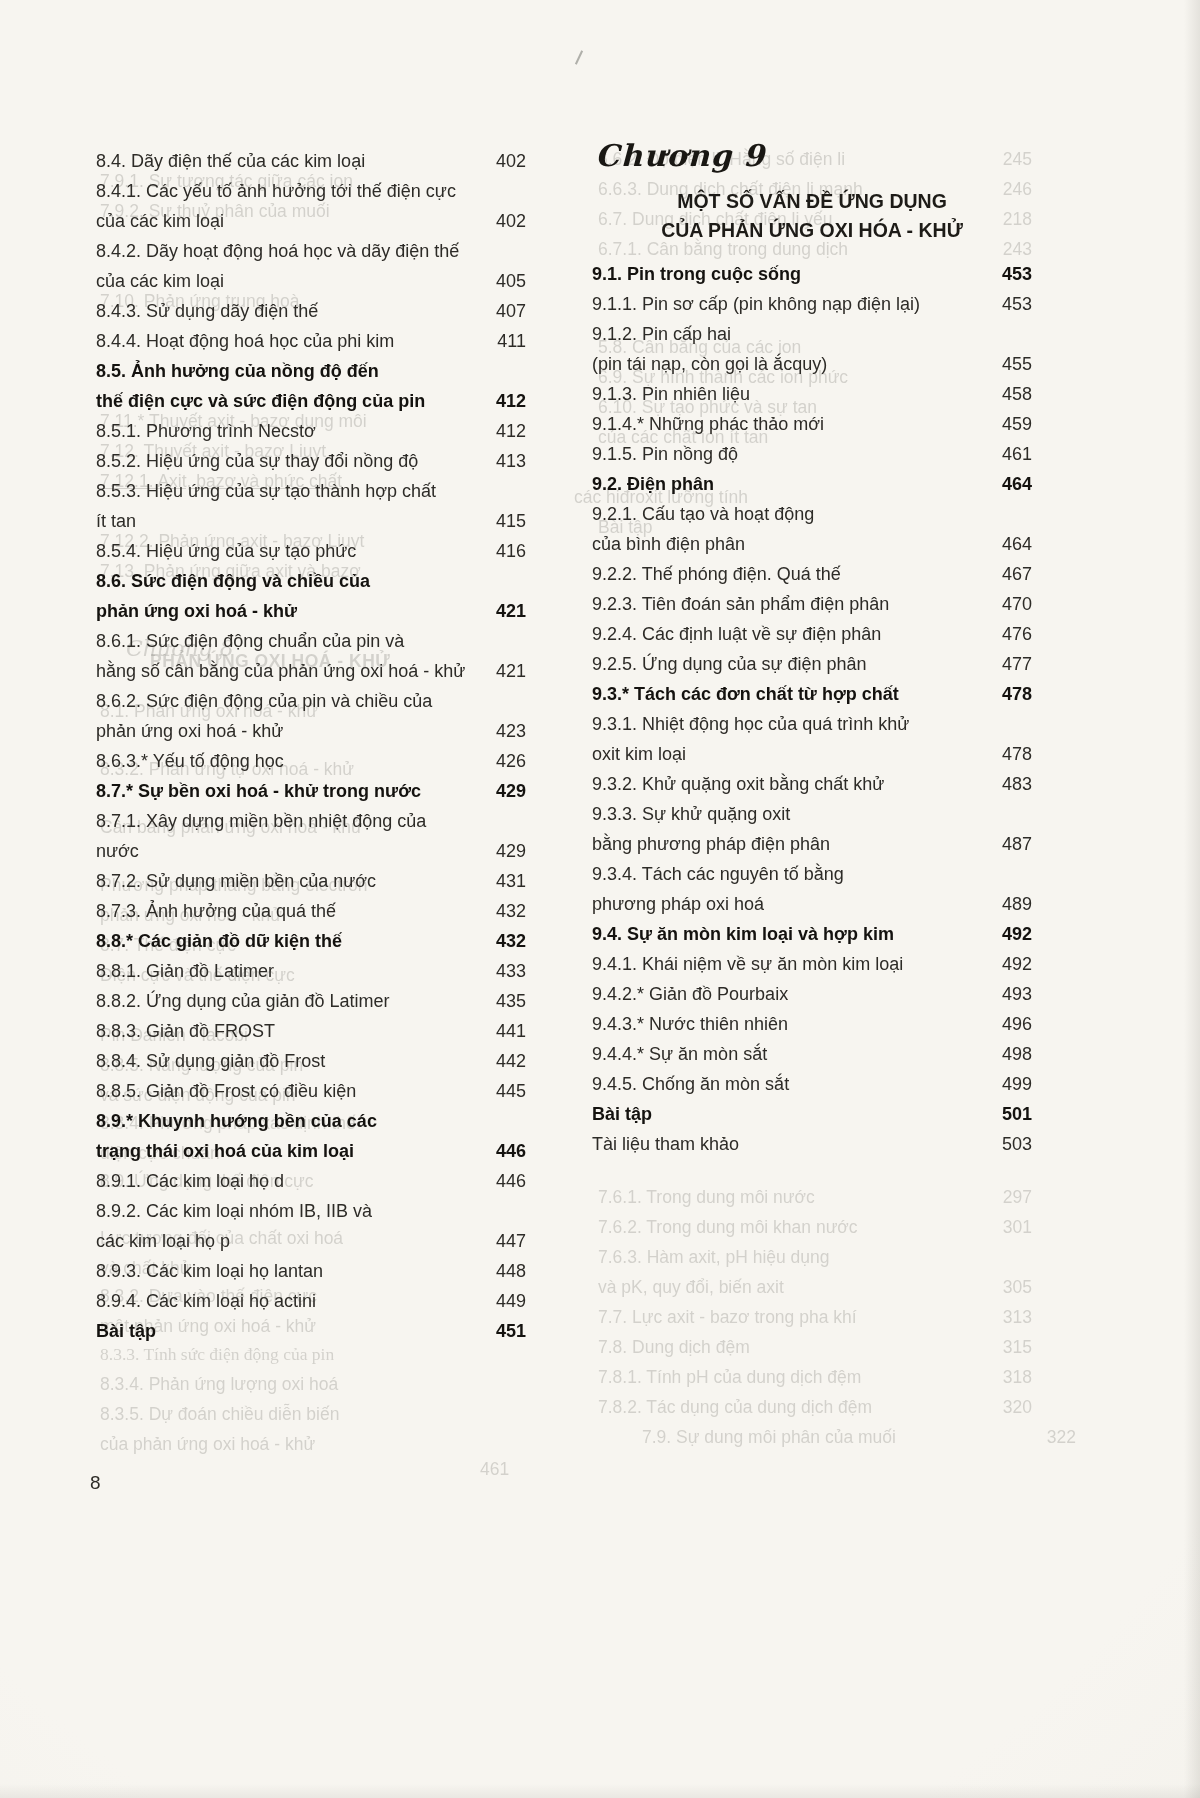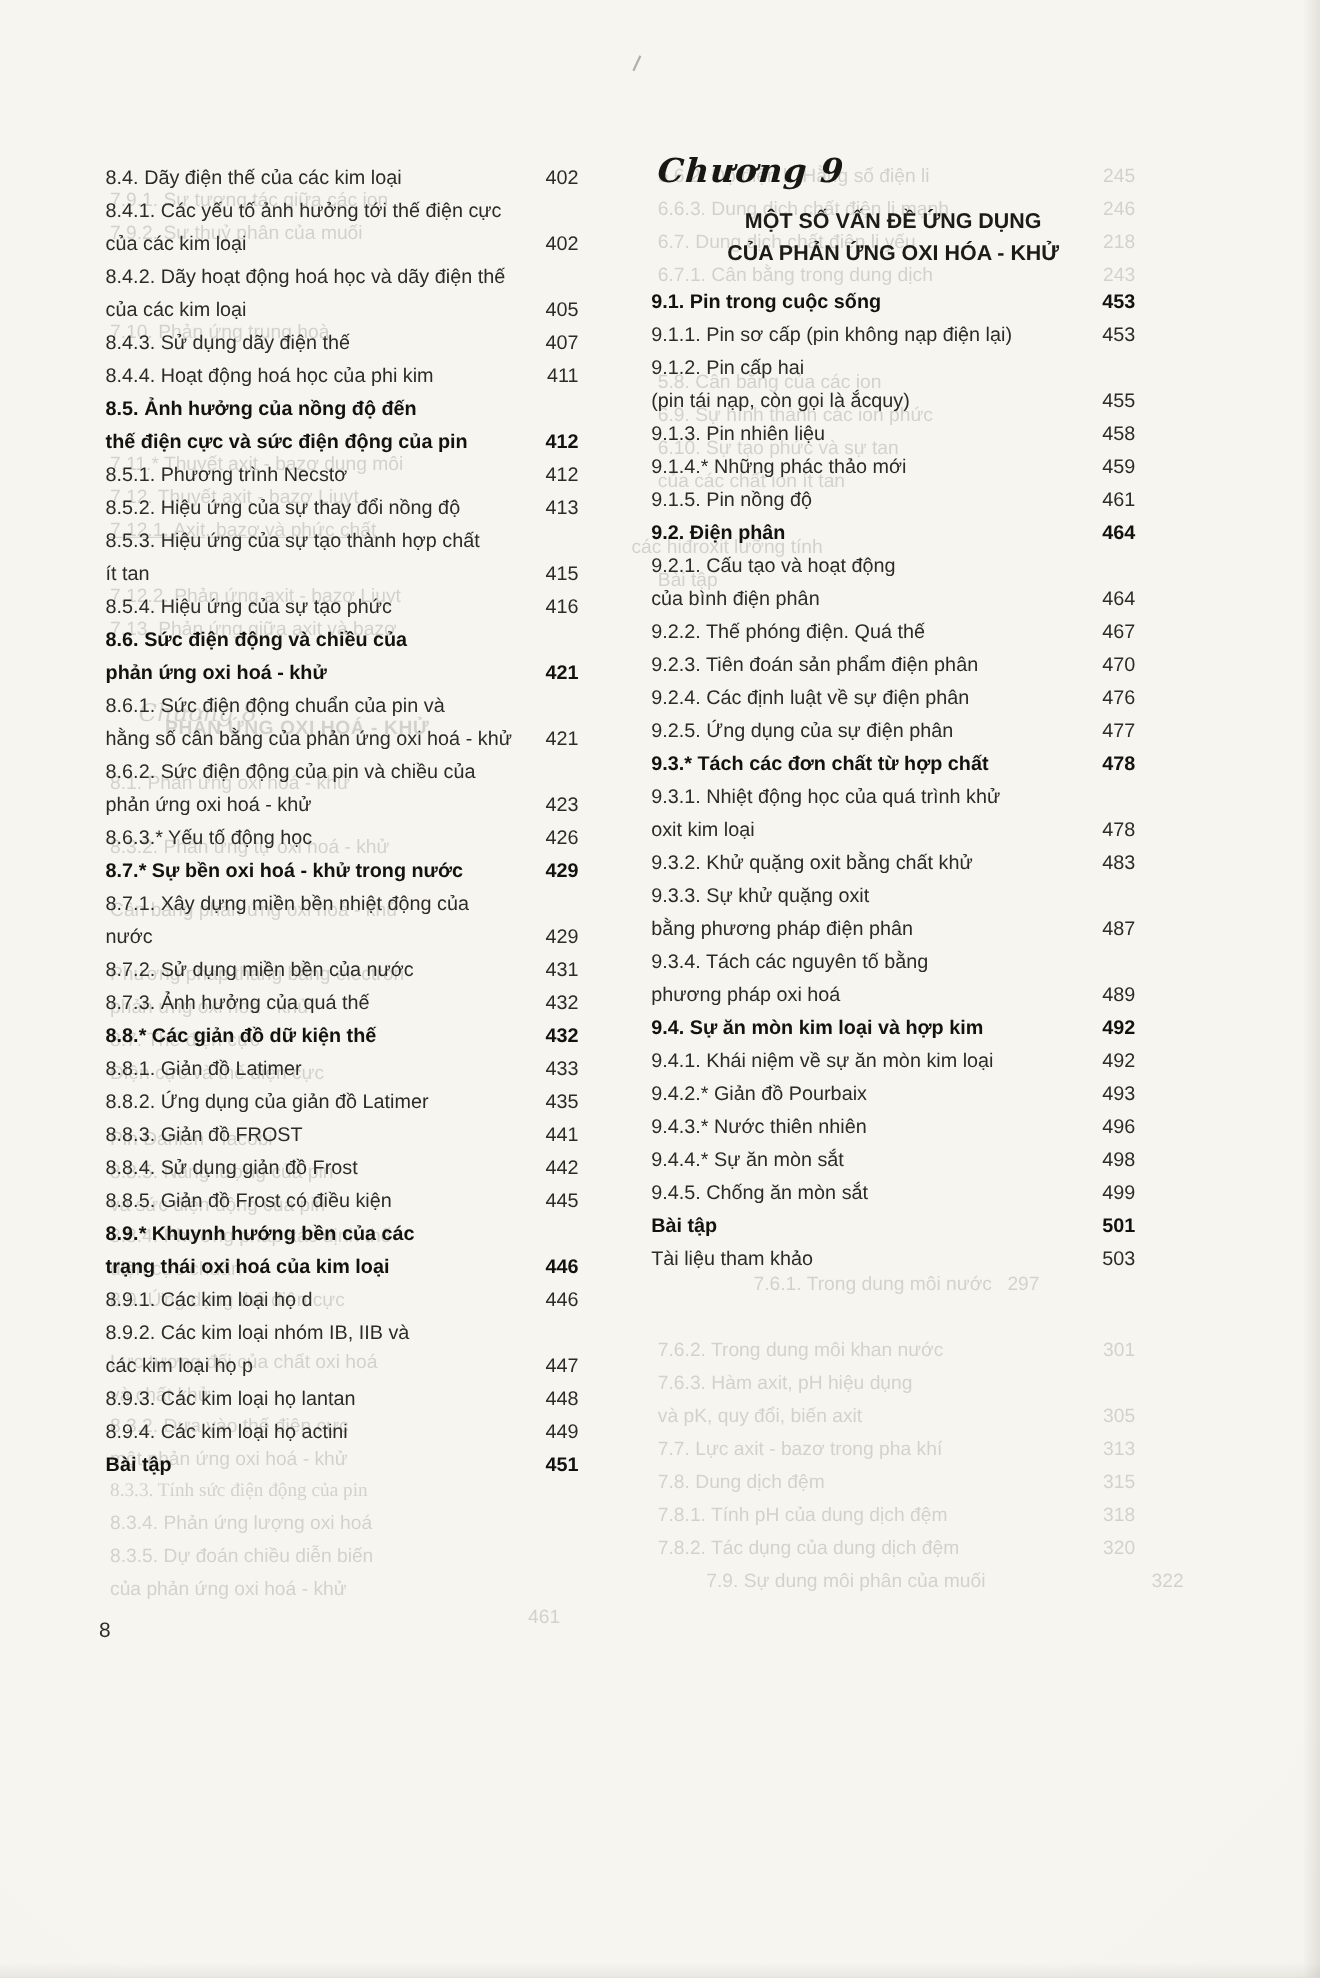--- a/index.html
+++ b/index.html
@@ -119,21 +119,21 @@
       <div class="ghost gflex" style="left: 598px; top: 238px; width: 434px;">
         <span class="gt">6.7.1. Cân bằng trong dung dịch</span>
         <span class="gn">243</span>
       </div>
       <div class="ghost" style="left: 598px; top: 336px;">5.8. Cân bằng của các ion</div>
       <div class="ghost" style="left: 598px; top: 366px;">6.9. Sự hình thành các ion phức</div>
       <div class="ghost" style="left: 598px; top: 396px;">6.10. Sự tạo phức và sự tan</div>
       <div class="ghost" style="left: 598px; top: 426px;">của các chất ion ít tan</div>
       <div class="ghost" style="left: 564px; top: 486px; margin-left: 10px;">các hiđroxit lưỡng tính</div>
       <div class="ghost" style="left: 598px; top: 516px;">Bài tập</div>
-      <div class="ghost gflex" style="left: 598px; top: 1156px; width: 434px; justify-content: center;">
+      <div class="ghost gflex" style="left: 598px; top: 1186px; width: 434px;">
         <span class="gt">7.6.1. Trong dung môi nước</span>
         <span class="gn">297</span>
       </div>
       <div class="ghost gflex" style="left: 598px; top: 1216px; width: 434px;">
         <span class="gt">7.6.2. Trong dung môi khan nước</span>
         <span class="gn">301</span>
       </div>
       <div class="ghost" style="left: 598px; top: 1246px; width: 434px;">7.6.3. Hàm axit, pH hiệu dụng</div>
       <div class="ghost gflex" style="left: 598px; top: 1276px; width: 434px;">
         <span class="gt">và pK, quy đổi, biến axit</span>

